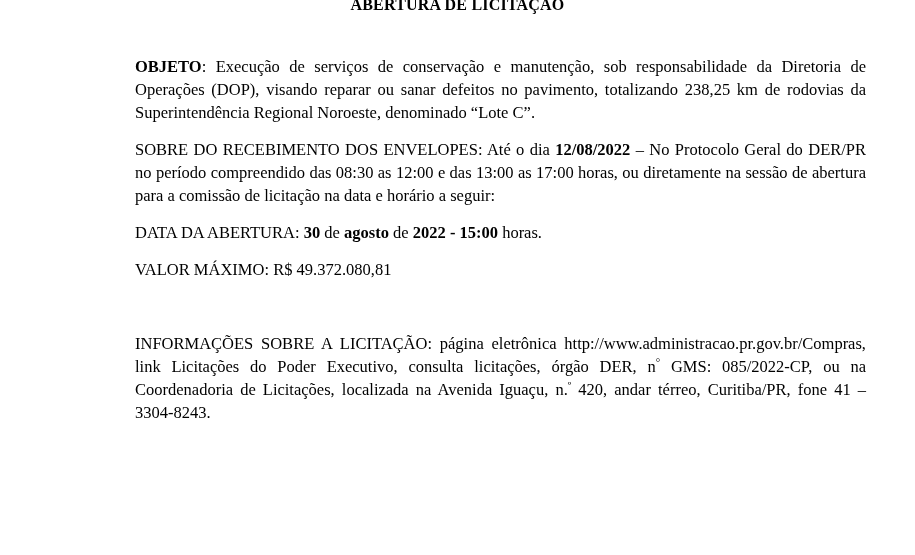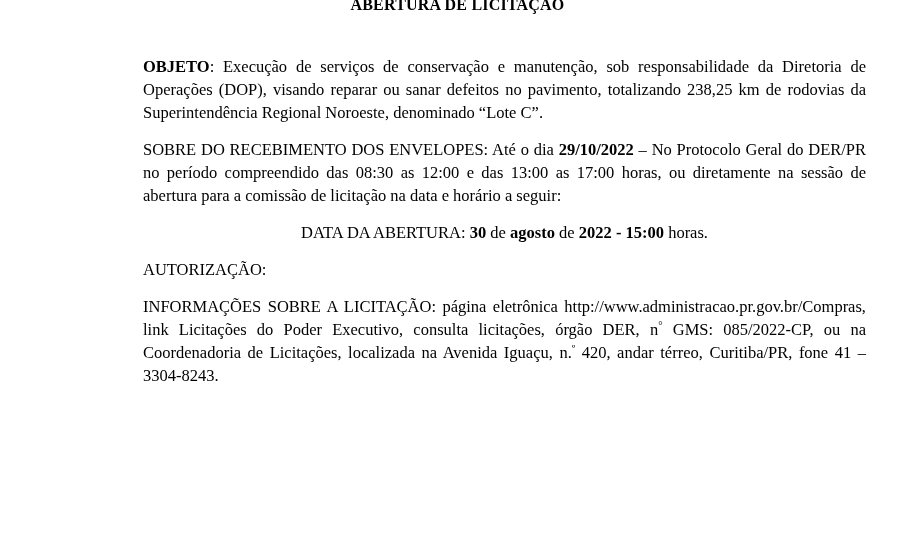--- a/index.html
+++ b/index.html
@@ -30,31 +30,31 @@
     font-weight: bold;
     letter-spacing: 0.2px;
   }
   .body-block {
     position: absolute;
     top: 55px;
     left: 128px;
     width: 738px;
   }
   p.para {
-    margin: 0 0 14px 15px;
+    margin: 0 0 14px 7px;
     font-size: 16.5px;
     line-height: 23px;
     text-align: justify;
     text-justify: inter-word;
   }
   p.para:last-child {
     margin-bottom: 0;
   }
   p.nojust {
-    text-align: center;
+    text-align: left;
   }
   .b {
     font-weight: bold;
   }
   .sup {
     font-size: 11px;
     vertical-align: super;
     line-height: 0;
   }
 </style>
@@ -62,25 +62,26 @@
 <body>
 
 <div class="page">
 
   <div class="doc-title">ABERTURA DE LICITAÇÃO</div>
 
   <div class="body-block">
 
     <p class="para"><span class="b">OBJETO</span><span>: </span><span>Execução de serviços de conservação e manutenção, sob responsabilidade da Diretoria de Operações (DOP), visando reparar ou sanar defeitos no pavimento, totalizando 238,25 km de rodovias da Superintendência Regional Noroeste, denominado “Lote C”.</span></p>
 
-    <p class="para"><span>SOBRE DO RECEBIMENTO DOS ENVELOPES:</span><span>  Até o dia </span><span class="b">29/10/2022</span><span> – No Protocolo Geral do DER/PR no período compreendido das 08:30 as 12:00 e das 13:00 as 17:00 horas, ou diretamente na sessão de abertura para a comissão de licitação na data e horário a seguir:</span></p>
+    <p class="para"><span>SOBRE DO RECEBIMENTO DOS ENVELOPES:</span><span>  Até o dia </span><span class="b">12/08/2022</span><span> – No Protocolo Geral do DER/PR no período compreendido das 08:30 as 12:00 e das 13:00 as 17:00 horas, ou diretamente na sessão de abertura para a comissão de licitação na data e horário a seguir:</span></p>
 
     <p class="para nojust"><span>DATA DA ABERTURA: </span><span class="b">30</span><span> de </span><span class="b">agosto</span><span> de </span><span class="b">2022 - 15:00</span><span> horas.</span></p>
 
 
+    <p class="para nojust"><span>VALOR MÁXIMO: </span><span>R$ 49.372.080,81</span></p>
 
-    <p class="para"><span>AUTORIZAÇÃO:</span><br></p>
+    <p class="para"><br></p>
 
     <p class="para"><span>INFORMAÇÕES SOBRE A LICITAÇÃO:</span><span> página eletrônica http://www.administracao.pr.gov.br/Compras, link Licitações do Poder Executivo, consulta licitações, órgão DER, n</span><span class="sup">°</span><span> GMS: 085/2022-CP, ou na Coordenadoria de Licitações, localizada na Avenida Iguaçu, n.</span><span class="sup">º</span><span> 420, andar térreo, Curitiba/PR, fone 41 – 3304-8243.</span></p>
 
 
   </div>
 </div>
 
 </body></html>

